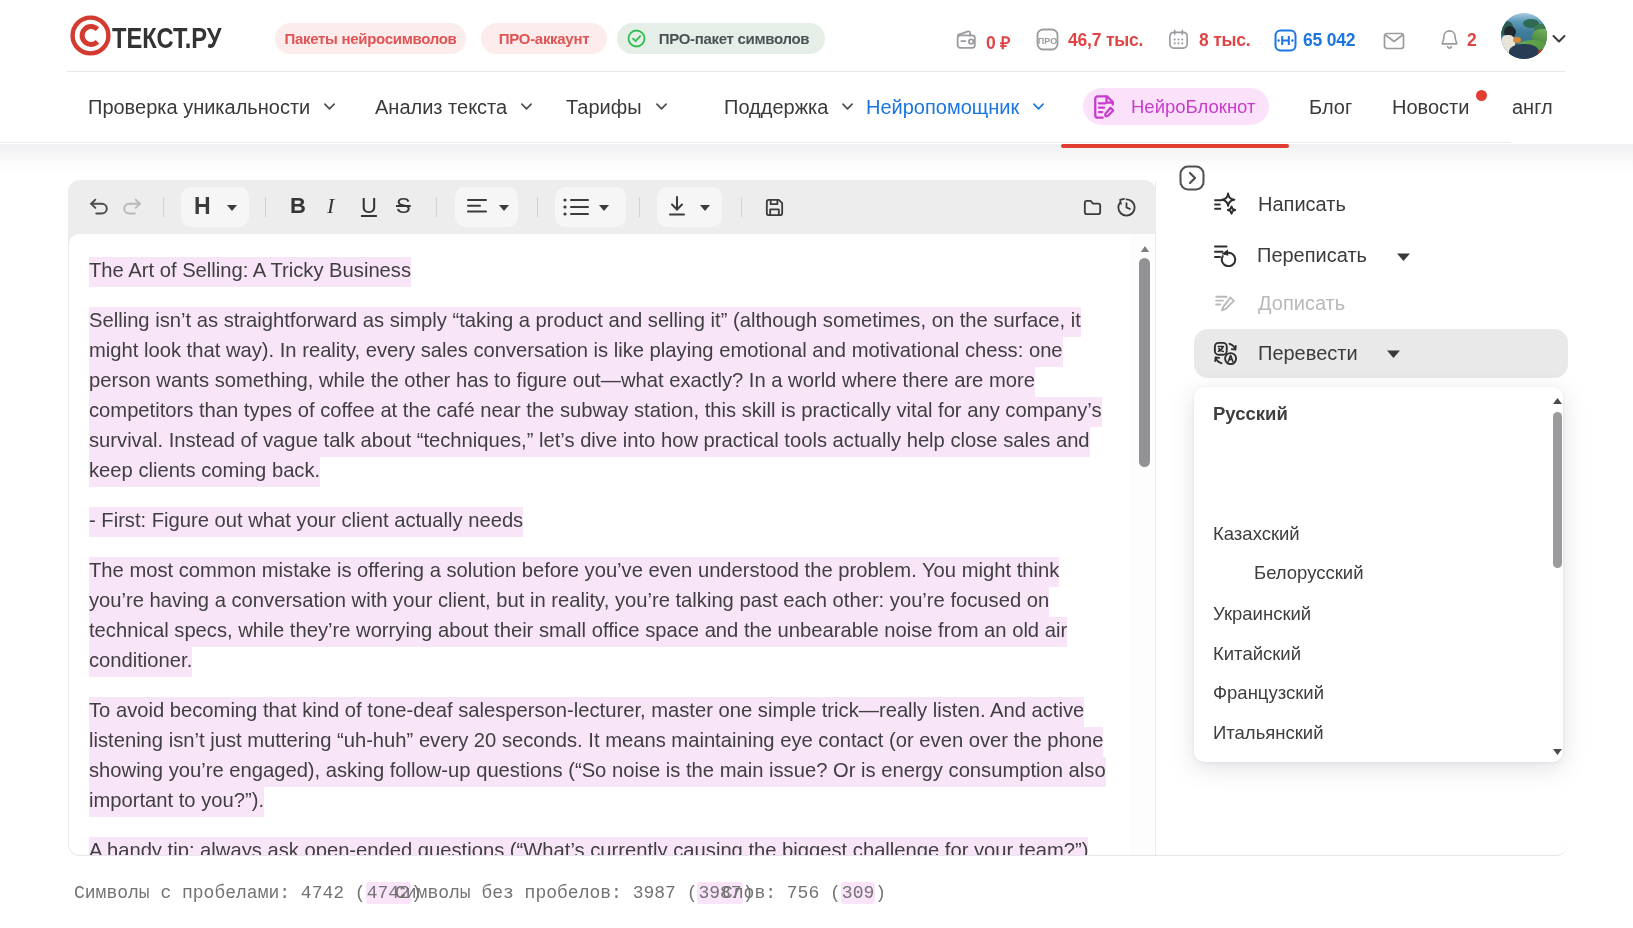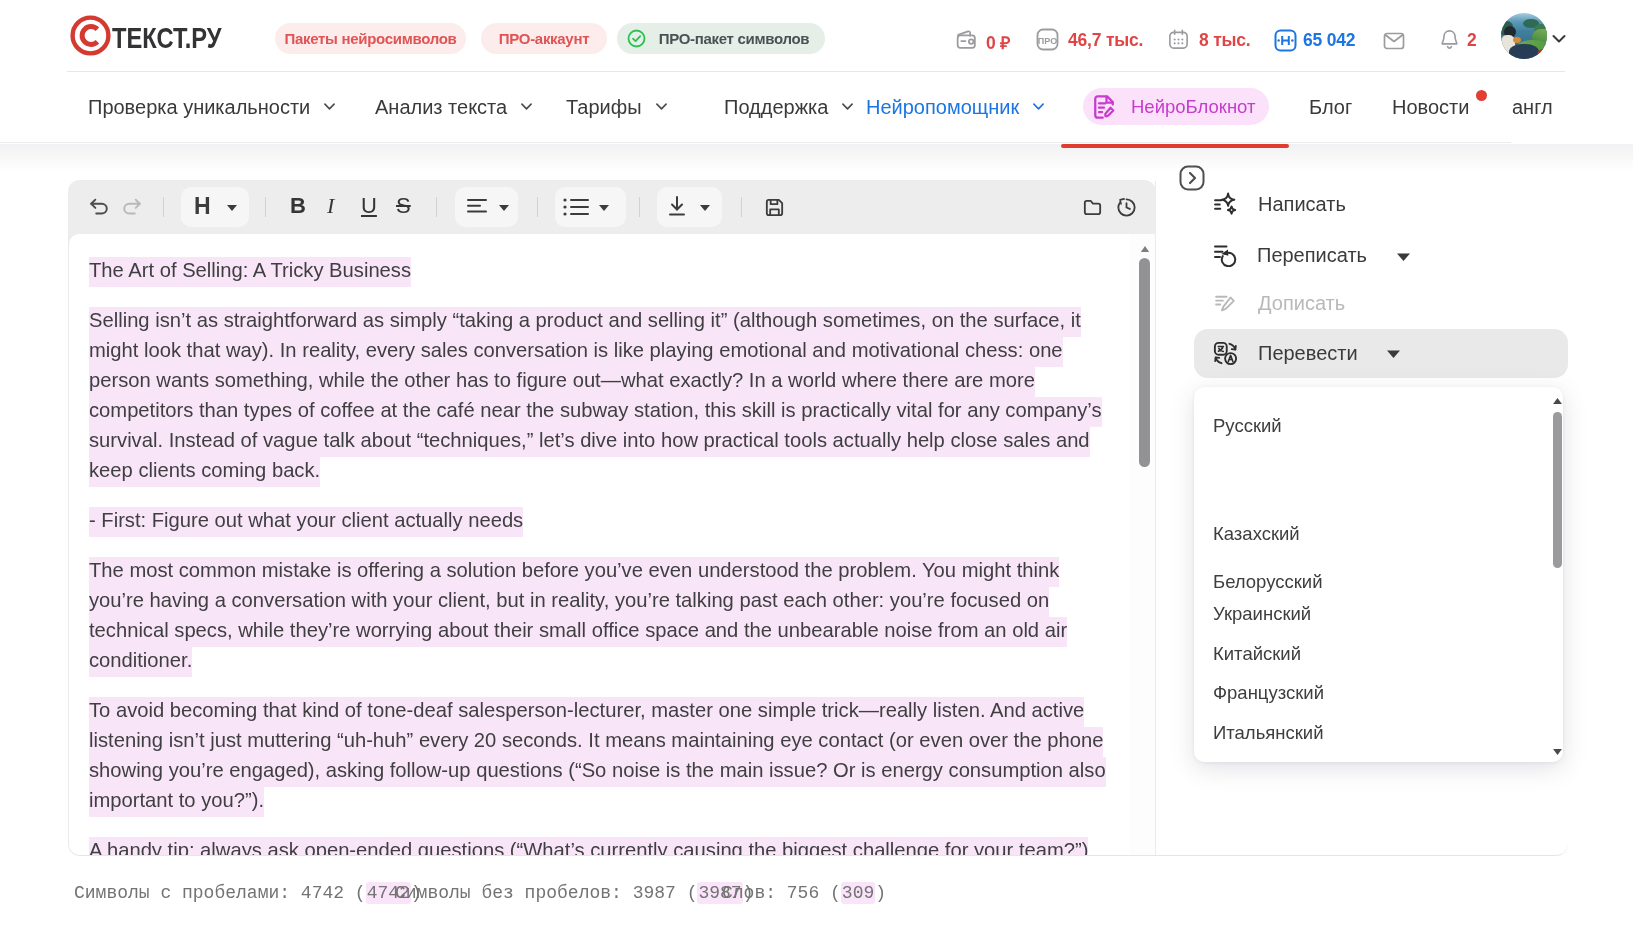--- a/index.html
+++ b/index.html
@@ -294,23 +294,23 @@
     <path d="M8.2 21.3 C5.4 20.6 3.4 18.7 2.6 16.1" stroke-width="1.8"></path>
     <path d="M2.1 19.4 L2.5 15.8 L6.0 16.3" stroke-width="1.7" fill="none"></path>
   </svg>
   <span>Перевести</span>
 </div>
 <svg class="abs" style="left:1386px; top:349px; z-index:3;" width="15" height="10" viewBox="0 0 15 10">
     <path d="M1 1.5 L7.5 9 L14 1.5 Z" fill="#3a3a3c"></path>
   </svg>
 
 <div class="dropdown">
-  <div class="dd-item" style="top:19px;">Русский</div>
+  <div class="dd-item" style="top:7px;font-weight:bold;">Русский</div>
   <div class="dd-item" style="top:127px;">Казахский</div>
-  <div class="dd-item" style="top:175px;">Белорусский</div>
+  <div class="dd-item" style="top:166px;margin-left:41px;">Белорусский</div>
   <div class="dd-item" style="top:207px;">Украинский</div>
   <div class="dd-item" style="top:247px;">Китайский</div>
   <div class="dd-item" style="top:286px;">Французский</div>
   <div class="dd-item" style="top:326px;">Итальянский</div>
 </div>
 <svg class="abs" style="left:1552px; top:397px; z-index:7;" width="11" height="8" viewBox="0 0 12 9">
     <path d="M6 1 L11 8 L1 8 Z" fill="#4a4a4c"></path>
   </svg>
 <div class="dd-sb-thumb" style="top:412px; height:156px;"></div>
 <svg class="abs" style="left:1552px; top:748px; z-index:7;" width="11" height="8" viewBox="0 0 12 9">

